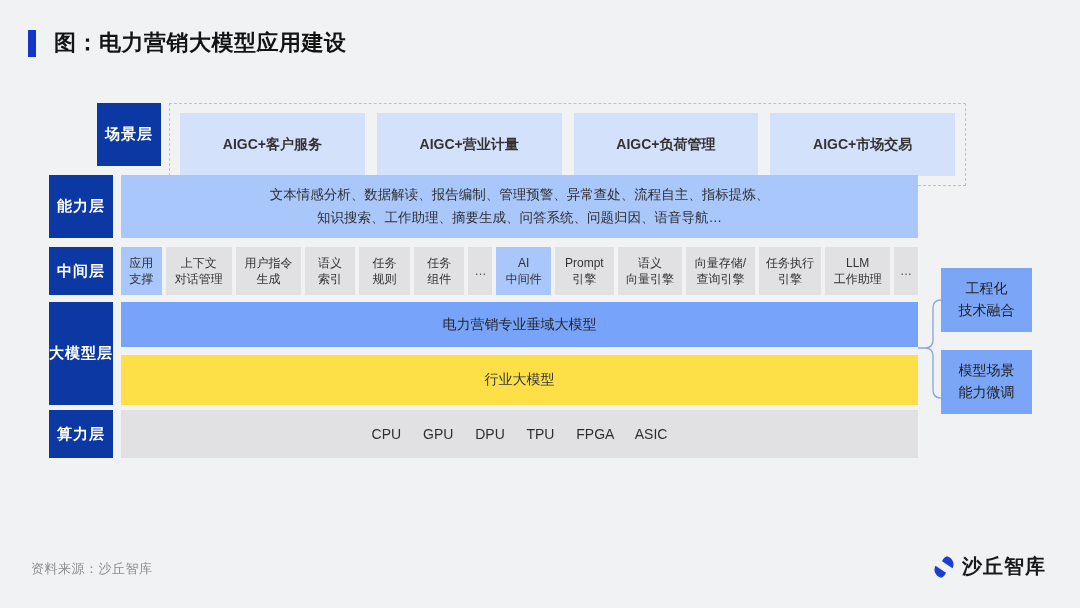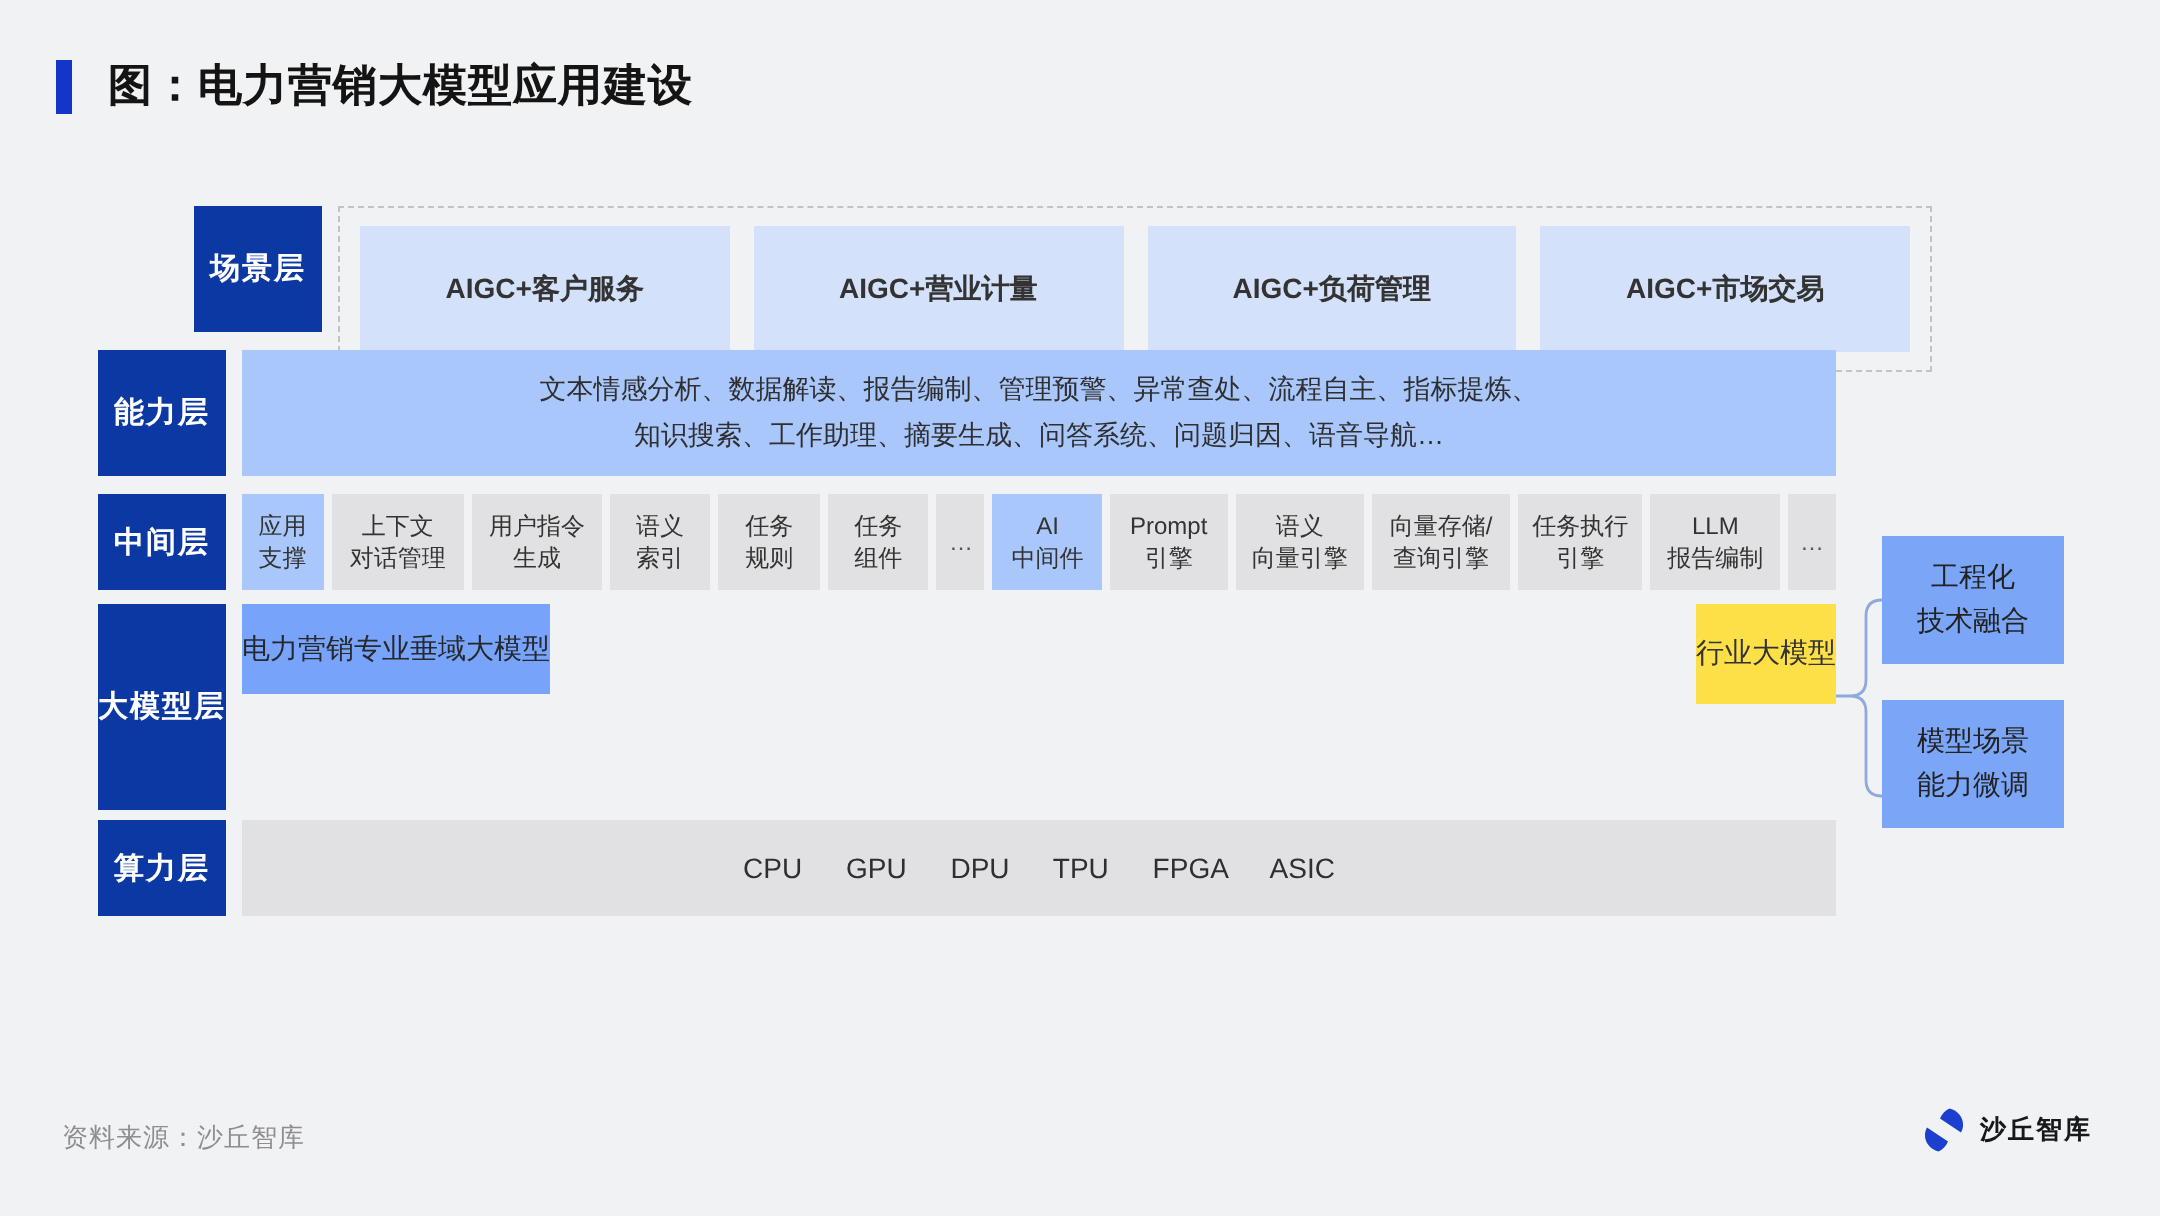--- a/index.html
+++ b/index.html
@@ -44,21 +44,21 @@
   
   .mw-wrap{display:flex;gap:4px;height:100%;}
   .mw-box{
     flex:1 1 auto;background:#e1e1e3;color:#333;font-size:12px;line-height:1.35;
     display:flex;align-items:center;justify-content:center;text-align:center;
   }
   .mw-blue{background:#a9c7fb;}
   .mw-ellipsis{flex-grow:0;color:#555;}
 
   
-  .model-col{display:flex;flex-direction:row;justify-content:space-between;height:100%;}
+  .model-col{display:flex;flex-direction:column;justify-content:space-between;height:100%;}
   .model-blue{
     height:45px;background:#77a3fa;color:#26282c;font-size:14px;
     display:flex;align-items:center;justify-content:center;
   }
   .model-gray{
     height:50px;background:#fde047;color:#333;font-size:14px;
     display:flex;align-items:center;justify-content:center;
   }
 
   
@@ -71,21 +71,21 @@
   .side-box{
     position:absolute;left:941px;width:91px;height:64px;background:#7ba6f8;color:#222;
     font-size:14px;line-height:1.55;display:flex;align-items:center;justify-content:center;
     text-align:center;
   }
   .brace{position:absolute;left:915px;top:296px;}
 
   
   .source-note{position:absolute;left:31px;top:560px;font-size:13px;color:#8e8e90;letter-spacing:0.5px;}
   .logo{position:absolute;right:34px;top:553px;display:flex;align-items:center;gap:6px;}
-  .logo-text{font-size:13px;font-weight:bold;color:#17181a;letter-spacing:1px;}
+  .logo-text{font-size:20px;font-weight:bold;color:#17181a;letter-spacing:1px;}
 </style>
 </head>
 <body>
 
 <div class="canvas">
 
   <div class="title-row">
     <div class="title-accent"></div>
     <div class="page-title">图：电力营销大模型应用建设</div>
   </div>
@@ -131,21 +131,21 @@
 中间件</div>
         <div class="mw-box pre" style="flex-basis:58px">Prompt
 引擎</div>
         <div class="mw-box pre" style="flex-basis:64px">语义
 向量引擎</div>
         <div class="mw-box pre" style="flex-basis:68px">向量存储/
 查询引擎</div>
         <div class="mw-box pre" style="flex-basis:62px">任务执行
 引擎</div>
         <div class="mw-box pre" style="flex-basis:64px">LLM
-报告编制</div>
+工作助理</div>
         <div class="mw-box mw-ellipsis" style="flex-basis:24px">…</div>
       </div>
     </div>
   </div>
 
   <div class="row" style="top:302px;height:103px;">
     <div class="layer-label">大模型层</div>
     <div class="content">
       <div class="model-col">
         <div class="model-blue">电力营销专业垂域大模型</div>

